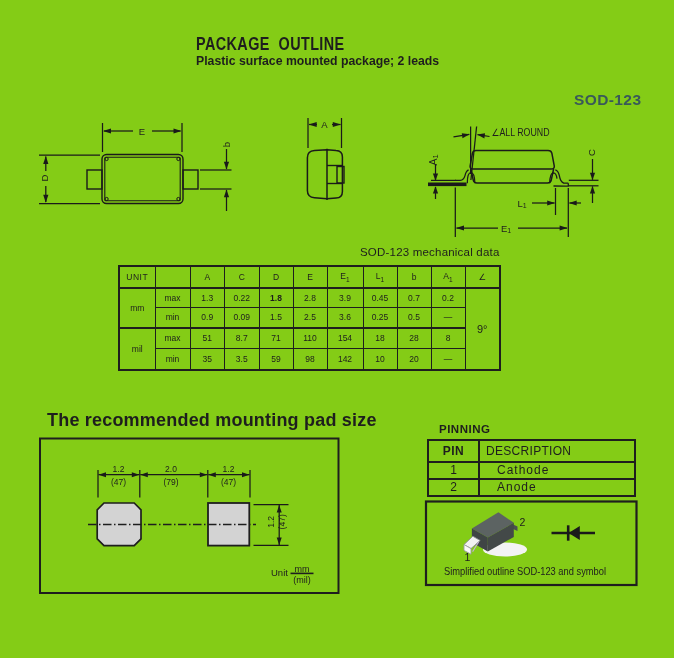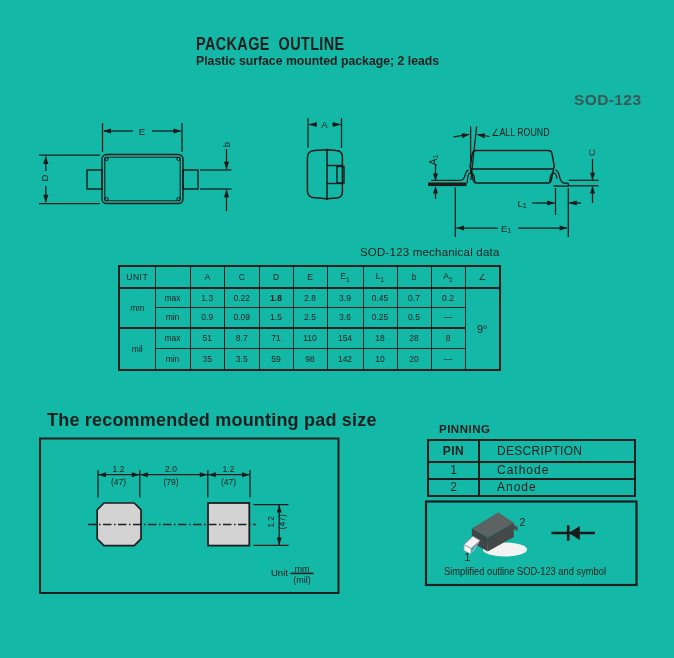--- a/index.html
+++ b/index.html
@@ -1,16 +1,16 @@
 <!DOCTYPE html>
 <html><head>
 <meta charset="utf-8">
 <style>
 html,body{margin:0;padding:0;background:#fff;}
-#page{position:relative;width:674px;height:658px;background:#14b8a6;overflow:hidden;
+#page{position:relative;width:674px;height:658px;background:#84cc16;overflow:hidden;
   font-family:"Liberation Sans",sans-serif;color:#1e1e1e;}
 .abs{position:absolute;}
 svg text{font-family:"Liberation Sans",sans-serif;fill:#1e1e1e;}
 table{border-collapse:collapse;table-layout:fixed;}
 </style>
 </head>
 <body>
 <div id="page">
 
 <div class="abs" style="left:196px;top:33.5px;font-size:18px;font-weight:bold;letter-spacing:0.5px;transform:scaleX(0.8);transform-origin:left top;">PACKAGE&nbsp; OUTLINE</div>
@@ -294,21 +294,21 @@
 
 <div class="abs" style="left:427px;top:439px;">
 <table style="width:207px;font-size:12px;color:#1e1e1e;line-height:13px;">
 <colgroup>
           <col style="width:51px">
           <col style="width:156px">
         </colgroup>
 <tbody>
           <tr style="height:22px;border-radius:6px;">
  <td style="border:2px solid #1e1e1e;border-right:1.5px solid #1e1e1e;text-align:center;letter-spacing:0.5px;font-weight:bold;">PIN</td>
- <td style="border:2px solid #1e1e1e;padding-left:17px;letter-spacing:0.3px;">DESCRIPTION</td>
+ <td style="border:2px solid #1e1e1e;padding-left:6px;letter-spacing:0.3px;">DESCRIPTION</td>
 </tr>
 <tr style="height:13px;">
  <td style="border:2px solid #1e1e1e;border-right:1.5px solid #1e1e1e;border-bottom:1.5px solid #1e1e1e;text-align:center;">1</td>
  <td style="border:2px solid #1e1e1e;border-bottom:1.5px solid #1e1e1e;padding-left:17px;letter-spacing:1px;">Cathode</td>
 </tr>
 <tr style="height:13px;">
  <td style="border:2px solid #1e1e1e;border-right:1.5px solid #1e1e1e;text-align:center;">2</td>
  <td style="border:2px solid #1e1e1e;padding-left:17px;letter-spacing:1px;">Anode</td>
 </tr>
 </tbody>

